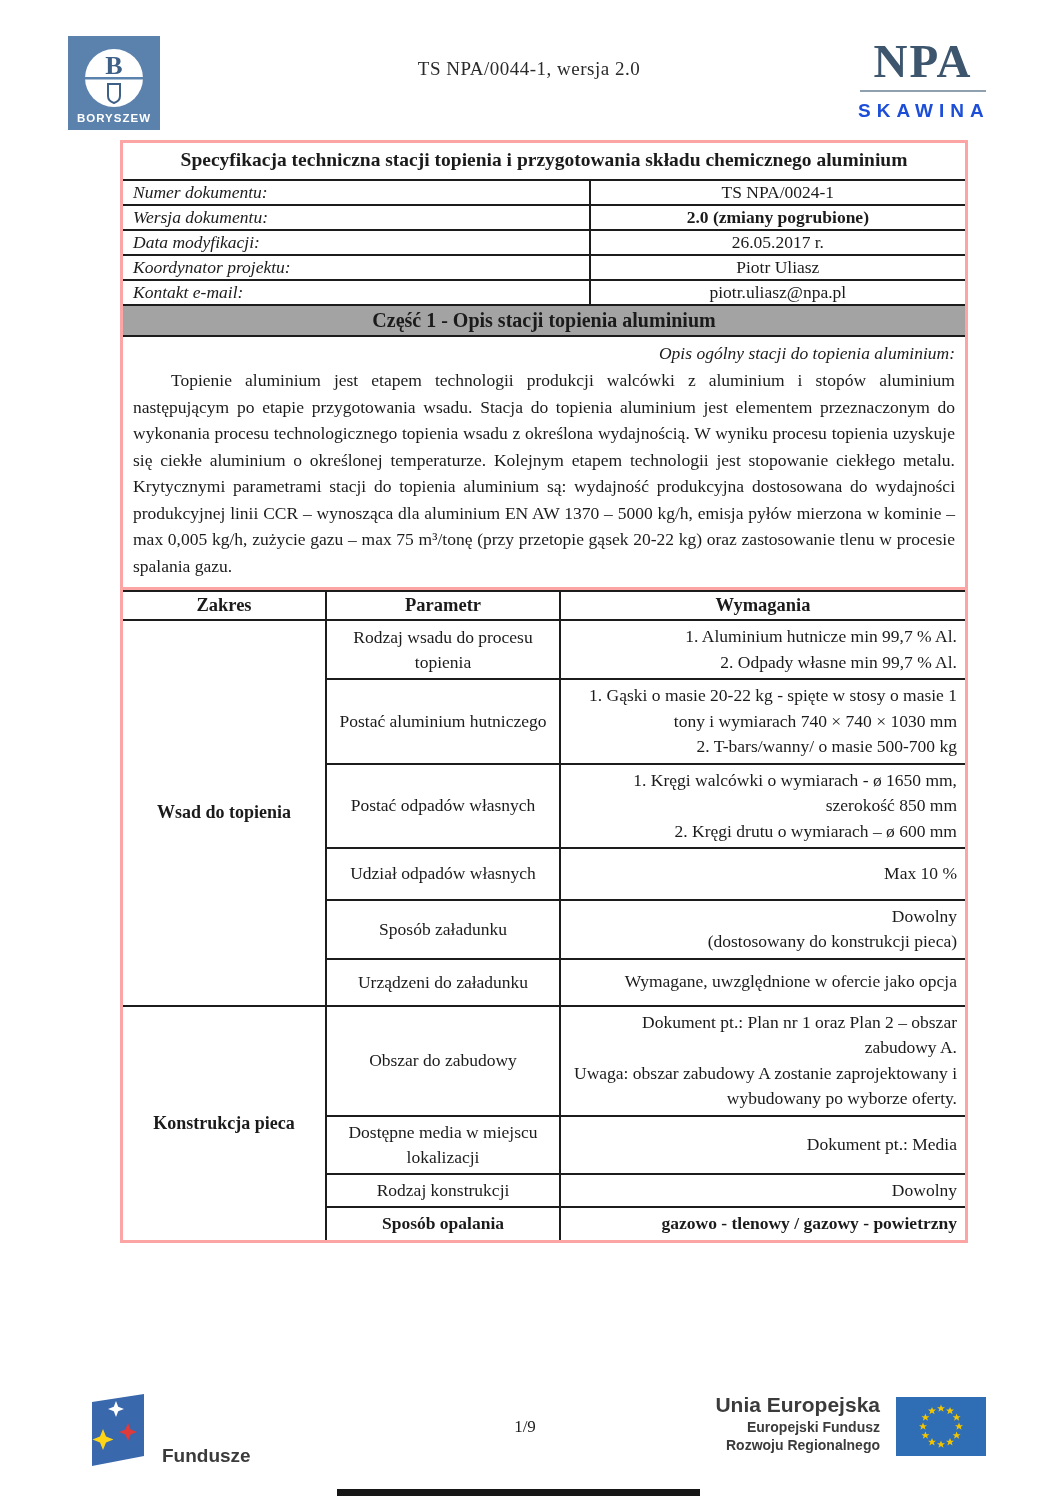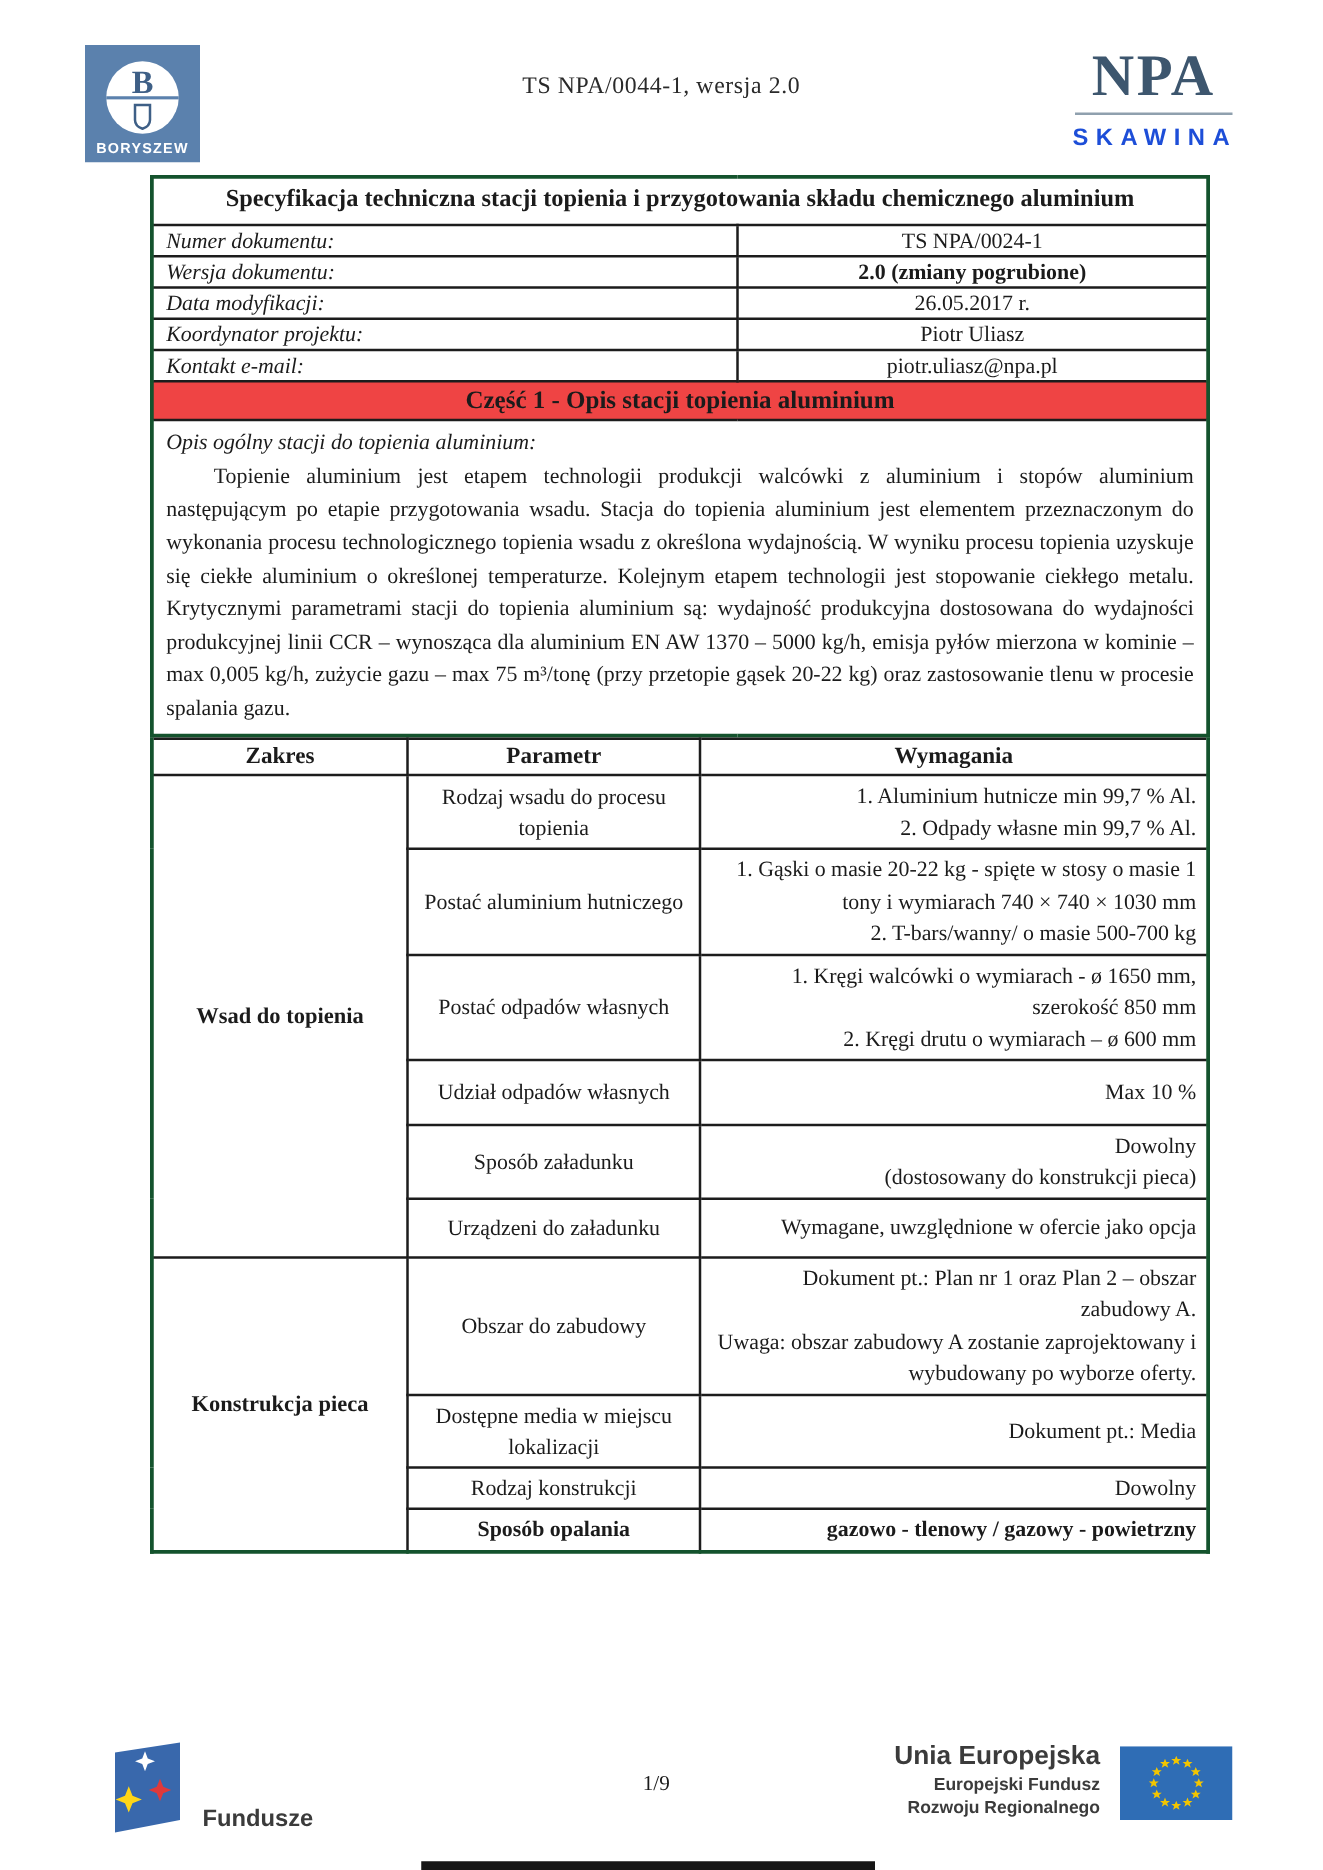--- a/index.html
+++ b/index.html
@@ -28,38 +28,38 @@
   .npa-rule { height:2px; background:#8fa0ae; margin:6px 2px 8px 2px; }
   .npa-city {
     font-family:"Liberation Sans", sans-serif; font-weight:bold;
     font-size:19px; letter-spacing:6px; color:#1d4ed8;
   }
 
   
   .doc { position:absolute; left:120px; top:140px; width:848px; }
   table { border-collapse:collapse; width:100%; }
   td, th { border:2px solid #1c1c1c; vertical-align:middle; }
-  .outer { border:3px solid #14532d; }
+  .outer { border:3px solid #fca5a5; }
 
   .title-cell {
     font-weight:bold; font-size:19.5px; text-align:center;
     padding:4px 10px 6px 10px; line-height:26px;
   }
   .info-label {
     font-style:italic; font-size:17.5px; padding:1px 10px; width:55.4%;
   }
   .info-value { text-align:center; font-size:17.5px; padding:1px 8px; }
   .bold { font-weight:bold; }
 
   .banner-cell {
-    background:#ef4444; text-align:center; font-weight:bold;
+    background:#a3a3a3; text-align:center; font-weight:bold;
     font-size:20px; padding:3px 8px;
   }
   .desc-cell { padding:3px 10px 8px 10px; }
-  .desc-label { font-style:italic; font-size:17.5px; line-height:26px; }
+  .desc-label { font-style:italic; font-size:17.5px; line-height:26px;text-align:right; }
   .desc-par {
     font-size:17.5px; line-height:26.5px; text-align:justify;
     text-indent:38px; margin-top:1px;
   }
 
   .spec th.colhead { font-size:18.5px; font-weight:bold; text-align:center; padding:3px 6px; }
   .spec { border-top:none;padding-left:28px; }
   .scope-cell { font-weight:bold; font-size:18px; text-align:center; padding:2px 6px; }
   .param-cell { text-align:center; font-size:17.5px; line-height:25px; padding:3px 8px; }
   .req-cell {

